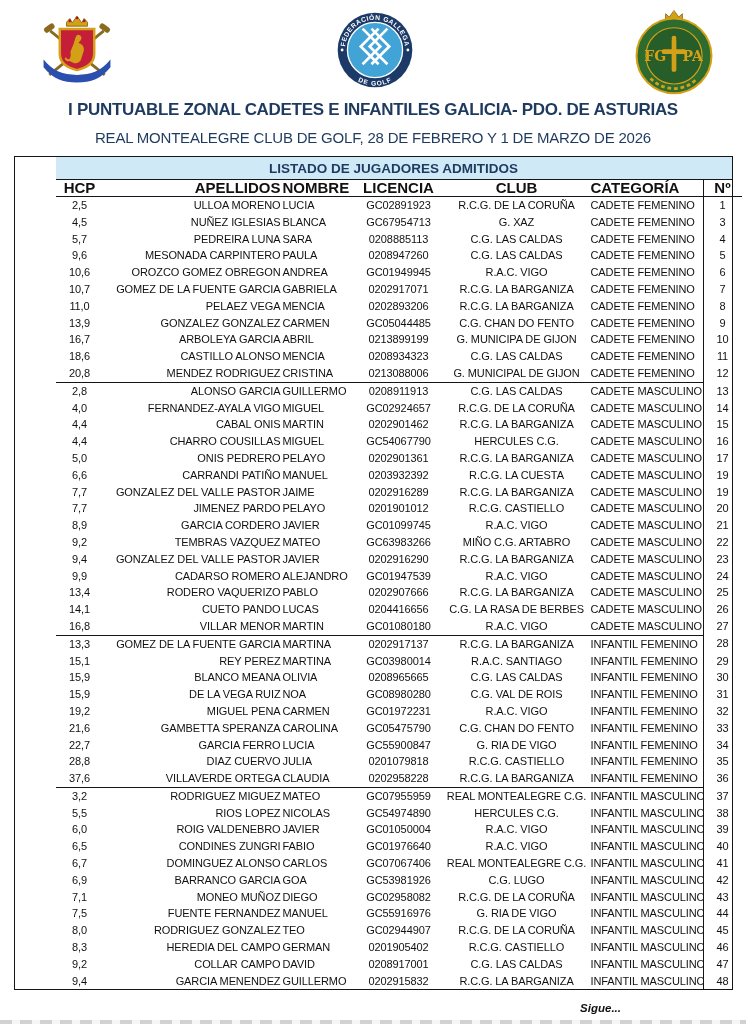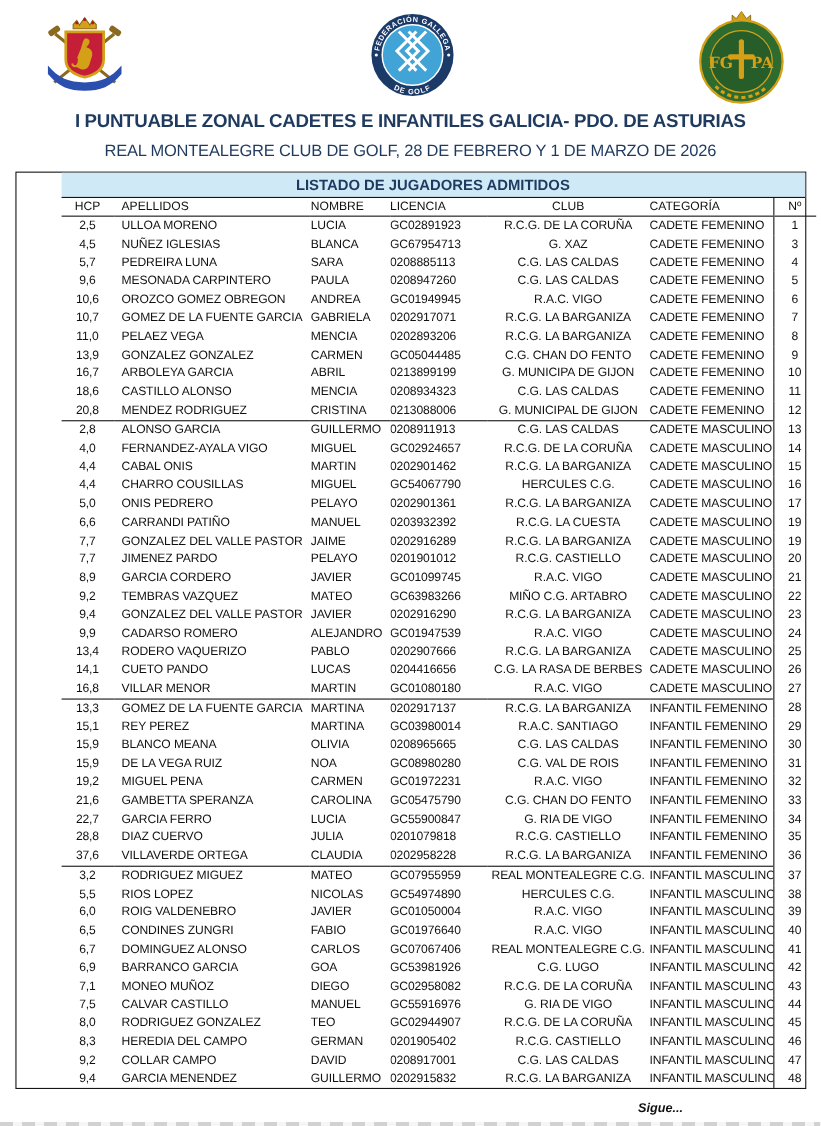--- a/index.html
+++ b/index.html
@@ -43,38 +43,38 @@
     font-size:13.5px;font-weight:700;
     color:var(--navy,#1f3a5f);
     padding:4px 0 3px;
   }
   table.players{
     width:100%;
     border-collapse:collapse;
     table-layout:fixed;
   }
   table.players th{
-    font-size:11px;font-weight:400;
+    font-size:15px;font-weight:700;
     height:16px;line-height:16px;
     border-bottom:1.4px solid var(--border,#151515);
     white-space:nowrap;overflow:hidden;
     padding:0;
   }
   table.players td{
     font-size:11px;font-weight:400;
     height:16.8px;line-height:16.8px;
     white-space:nowrap;overflow:hidden;
     letter-spacing:-0.1px;
     padding:0;
     color:#111;
   }
   .c0{width:48px;text-align:center;}
-  .c1{width:170px;text-align:left;padding-left:7px !important;}
+  .c1{width:170px;text-align:right;padding-left:7px !important;}
   .c2{width:72px;text-align:left;padding-left:2px !important;}
-  .c3{width:88px;text-align:left;}
+  .c3{width:88px;text-align:center;}
   .c4{width:148px;text-align:center;}
   .c5{width:112px;text-align:left;margin-left:32px;}
   .c6{width:38px;text-align:center;border-left:1.5px solid var(--border,#151515);}
   tr.group-start td:not(.c6){border-top:1.4px solid var(--border,#151515);}
   
   .sigue{
     width:676px;margin:12px auto 0;
     text-align:right;padding-right:90px;box-sizing:border-box;
     font-size:11.5px;font-weight:700;font-style:italic;
     color:#111;
@@ -545,21 +545,21 @@
             <td class="c0">7,1</td>
             <td class="c1">MONEO MUÑOZ</td>
             <td class="c2">DIEGO</td>
             <td class="c3">GC02958082</td>
             <td class="c4">R.C.G. DE LA CORUÑA</td>
             <td class="c5">INFANTIL MASCULINO</td>
             <td class="c6">43</td>
           </tr>
           <tr>
             <td class="c0">7,5</td>
-            <td class="c1">CALVAR CASTILLO</td>
+            <td class="c1">FUENTE FERNANDEZ</td>
             <td class="c2">MANUEL</td>
             <td class="c3">GC55916976</td>
             <td class="c4">G. RIA DE VIGO</td>
             <td class="c5">INFANTIL MASCULINO</td>
             <td class="c6">44</td>
           </tr>
           <tr>
             <td class="c0">8,0</td>
             <td class="c1">RODRIGUEZ GONZALEZ</td>
             <td class="c2">TEO</td>

